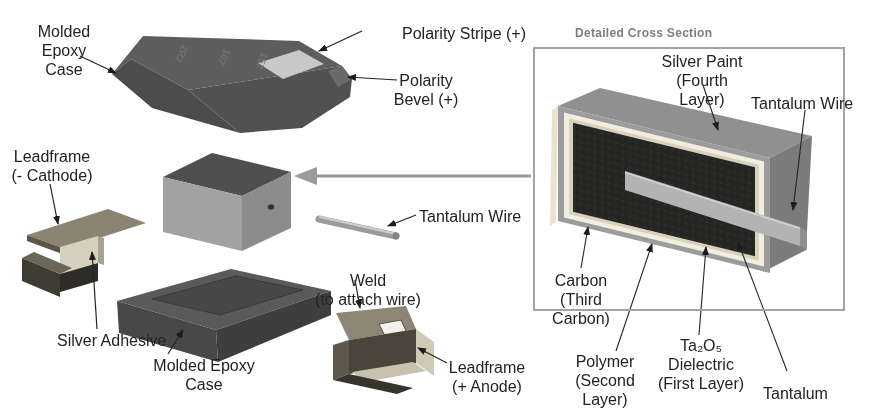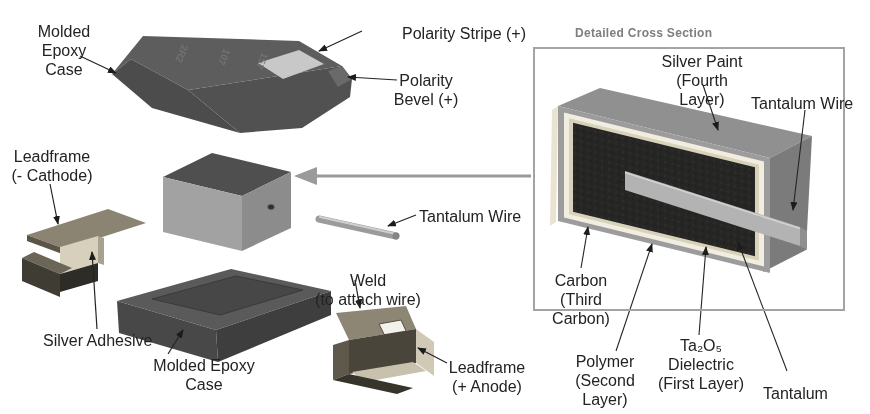--- a/index.html
+++ b/index.html
@@ -145,21 +145,21 @@
 Bevel (+)</div>
 
   <div class="lbl c" style="left:6px;top:147px;width:92px;">Leadframe
 (- Cathode)</div>
 
   <div class="lbl" style="left:419px;top:207px;">Tantalum Wire</div>
 
   <div class="lbl c" style="left:306px;top:243px;width:124px;margin-top:28px;">Weld
 (to attach wire)</div>
 
-  <div class="lbl" style="left:43px;top:331px;">Silver Adhesive</div>
+  <div class="lbl" style="left:57px;top:331px;">Silver Adhesive</div>
 
   <div class="lbl c" style="left:148px;top:356px;width:112px;">Molded Epoxy
 Case</div>
 
   <div class="lbl c" style="left:442px;top:358px;width:90px;">Leadframe
 (+ Anode)</div>
 
   <div class="panel-title">Detailed Cross Section</div>
 
   <div class="lbl c" style="left:652px;top:52px;width:100px;">Silver Paint

